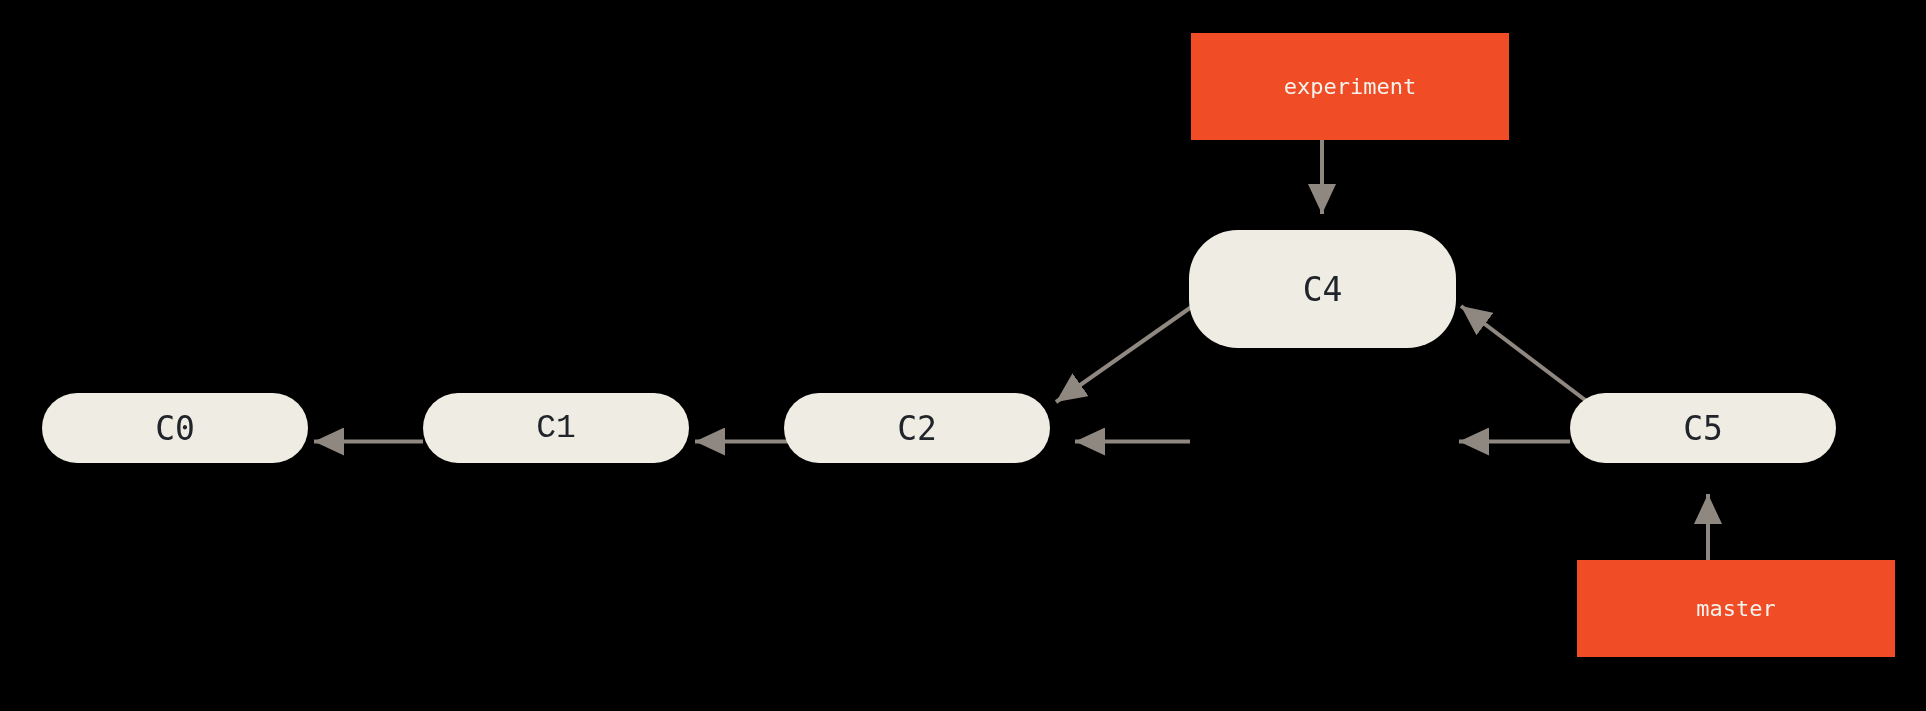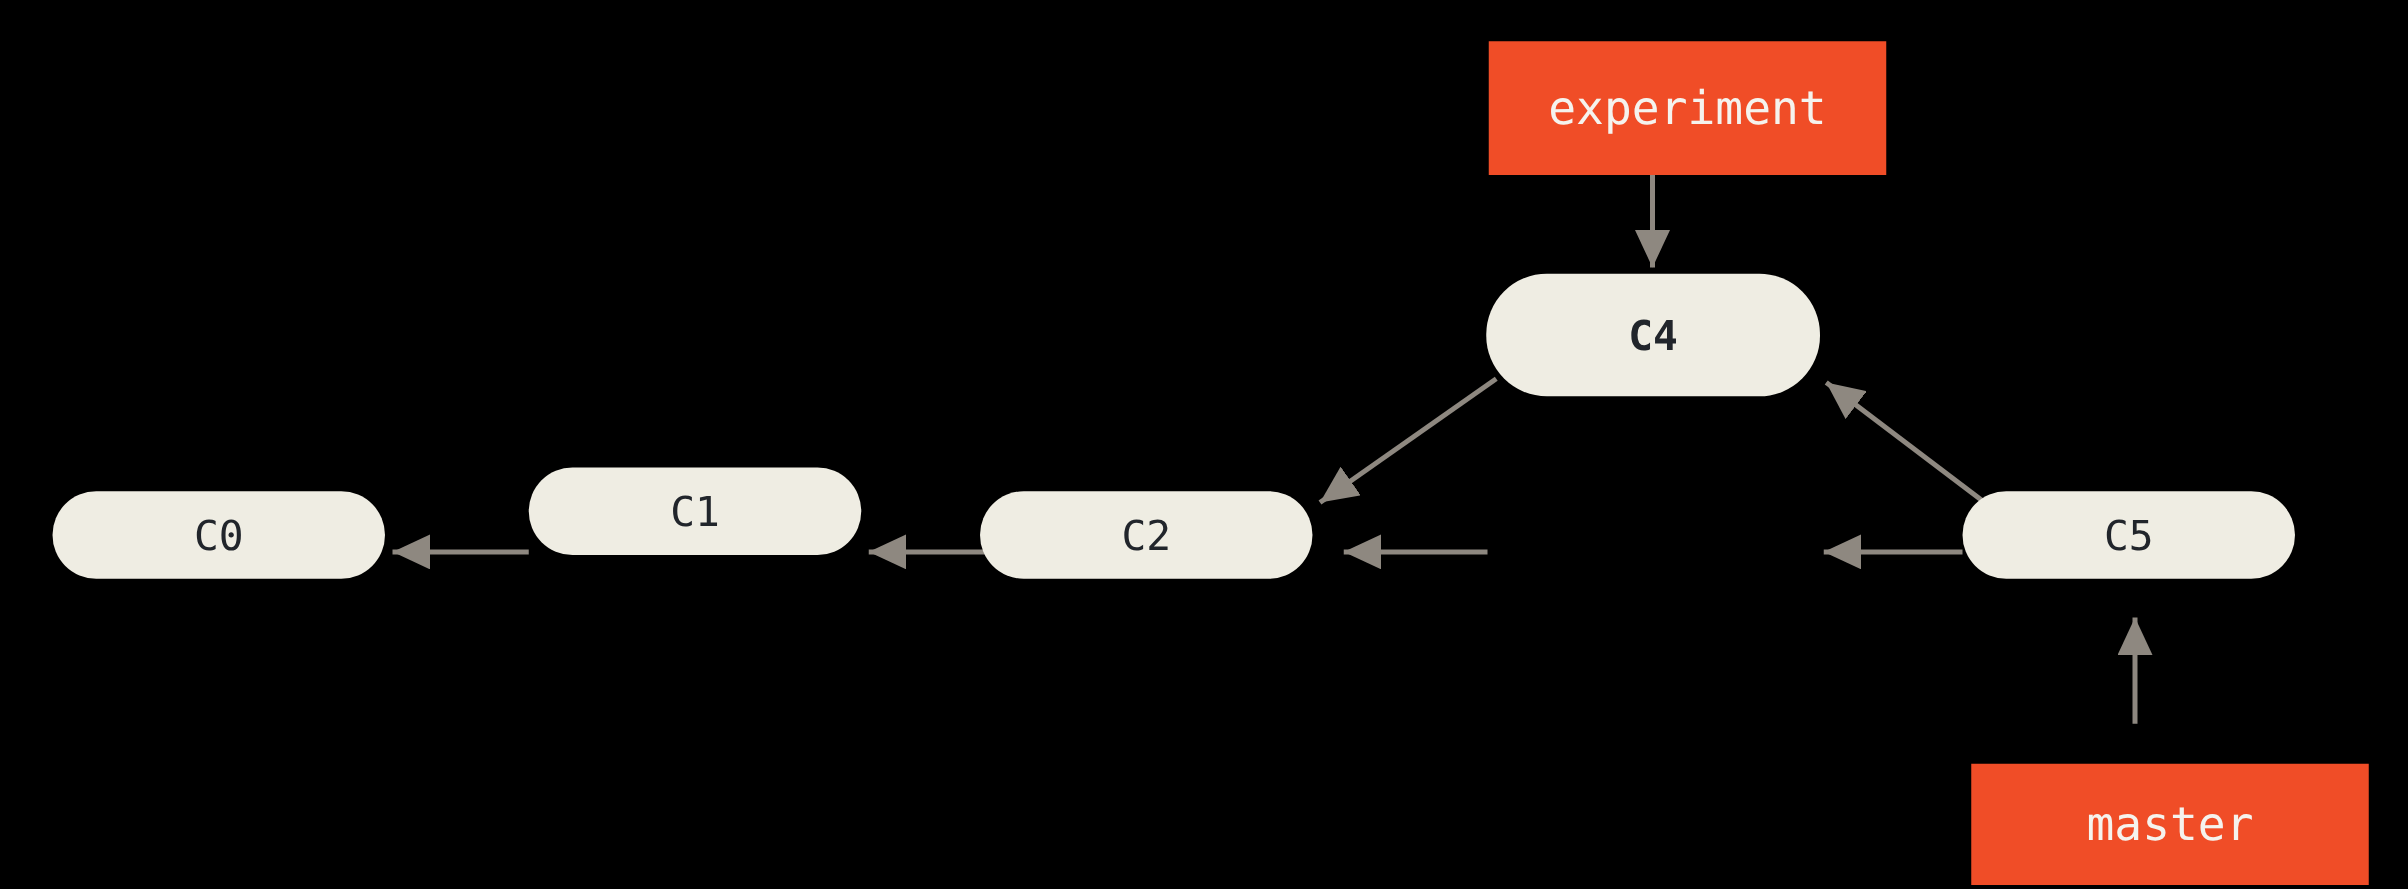--- a/index.html
+++ b/index.html
@@ -40,31 +40,31 @@
     color: var(--node-text);
   }
   .branch-label {
     position: absolute;
     width: 318px;
     height: 100px;
     background: var(--branch-bg);
     display: flex;
     align-items: center;
     justify-content: center;
-    font-size: 37px;
+    font-size: 22px;
     color: var(--branch-text);
   }
   .node-c0 { left: 42px;   top: 393px; }
-  .node-c1 { left: 423px;  top: 374px; }
+  .node-c1 { left: 423px;  top: 393px; font-family: Liberation Mono, monospace; }
   .node-c2 { left: 784px;  top: 393px; }
   .node-c3 { left: 1190px; top: 393px; }
-  .node-c4 { left: 1189px; top: 219px; width: 267px; height: 98px; font-weight: bold; }
+  .node-c4 { left: 1189px; top: 230px; width: 267px; height: 118px; }
   .node-c5 { left: 1570px; top: 393px; justify-content: center; }
   .label-experiment { left: 1191px; top: 33px; height: 107px; }
-  .label-master    { left: 1577px; top: 611px; height: 97px; }
+  .label-master    { left: 1577px; top: 560px; height: 97px; }
 </style>
 </head>
 <body>
 
 <div class="canvas">
 
   <svg class="edges-layer" viewBox="0 0 1926 711" xmlns="http://www.w3.org/2000/svg">
     <defs>
       <marker id="ah" markerWidth="7.5" markerHeight="7" refX="7.5" refY="3.5" orient="auto" markerUnits="strokeWidth">
         <path d="M0,0 L7.5,3.5 L0,7 Z" fill="#8E8880"></path>

